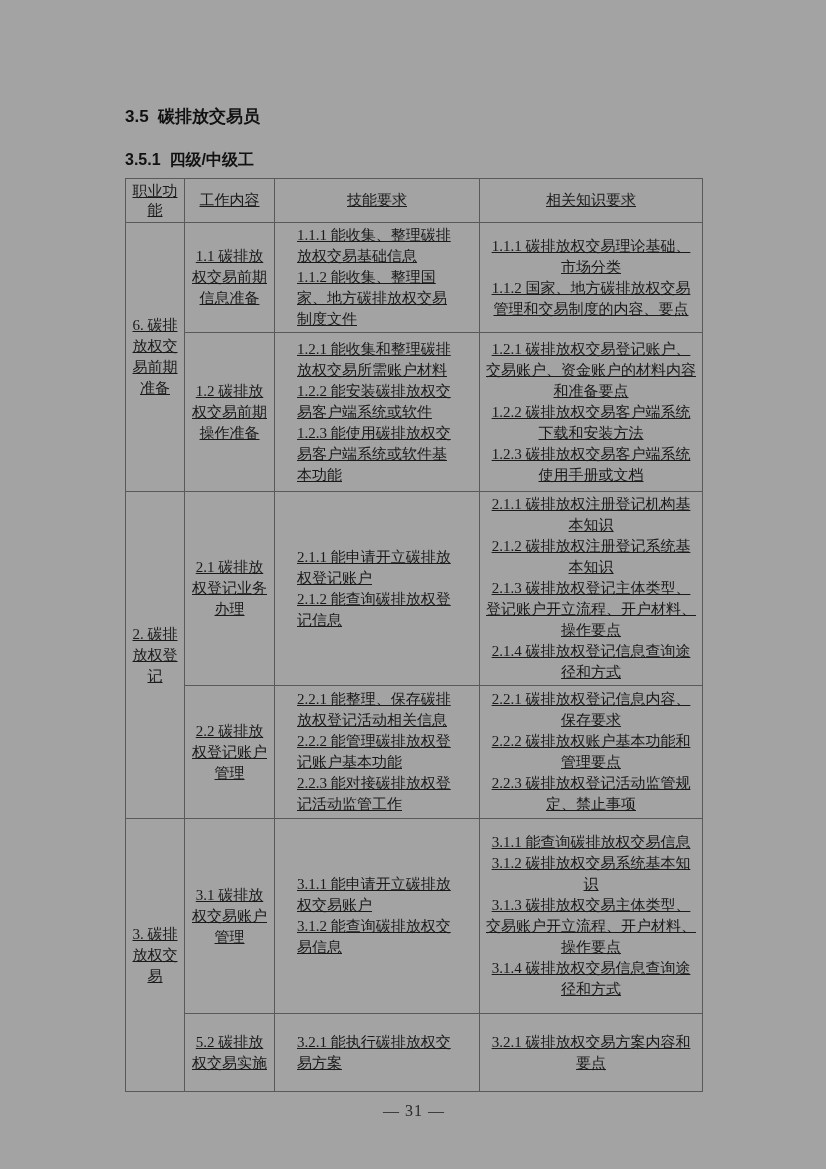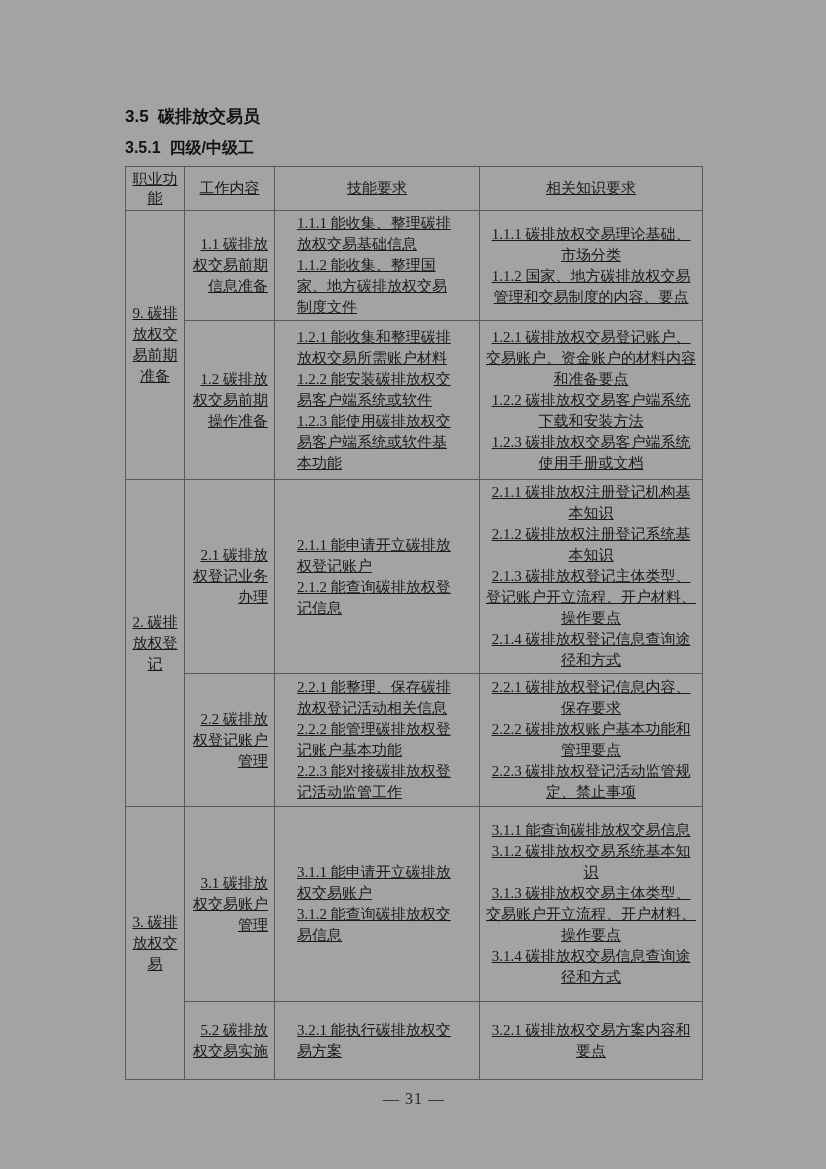--- a/index.html
+++ b/index.html
@@ -17,21 +17,21 @@
   .title-1 {
     margin: 0;
     font-family: "Liberation Sans", "DejaVu Sans", sans-serif;
     font-weight: 700;
     font-size: 17px;
     line-height: 22px;
     white-space: pre;
     color: #111;
   }
   .title-2 {
-    margin: 10px 0 0 0;
+    margin: 22px 0 0 0;
     font-family: "Liberation Sans", "DejaVu Sans", sans-serif;
     font-weight: 700;
     font-size: 16px;
     line-height: 20px;
     white-space: pre;
     color: #111;
   }
   table.std {
     margin-top: 8px;
     border-collapse: collapse;
@@ -50,21 +50,21 @@
   table.std th {
     text-align: center;
     line-height: 19px;
     padding: 2px 3px;
   }
   col.c1 { width: 59px; }
   col.c2 { width: 90px; }
   col.c3 { width: 205px; }
   col.c4 { width: 223px; }
   td.fn   { text-align: center; padding: 2px 4px; }
-  td.work { text-align: right;   padding: 2px 6px; }
+  td.work { text-align: center;   padding: 2px 6px; }
   td.skl  { text-align: left;   padding: 2px 22px; }
   td.knw  { text-align: center;   padding: 2px 6px; }
   td p { margin: 0; padding: 0; }
   tr.hr  { height: 44px; }
   tr.r11 { height: 90px; }
   tr.r12 { height: 159px; }
   tr.r21 { height: 191px; }
   tr.r22 { height: 133px; }
   tr.r31 { height: 195px; }
   tr.r32 { height: 78px; }
@@ -95,21 +95,21 @@
     <thead>
       <tr class="hr">
         <th>职业功能</th>
         <th>工作内容</th>
         <th>技能要求</th>
         <th>相关知识要求</th>
       </tr>
     </thead>
     <tbody>
       <tr class="r11">
-        <td class="fn" rowspan="2">9. 碳排放权交易前期准备</td>
+        <td class="fn" rowspan="2">6. 碳排放权交易前期准备</td>
         <td class="work">1.1 碳排放权交易前期信息准备</td>
         <td class="skl">
           <p>1.1.1 能收集、整理碳排放权交易基础信息</p>
           <p>1.1.2 能收集、整理国家、地方碳排放权交易制度文件</p>
         </td>
         <td class="knw">
           <p>1.1.1 碳排放权交易理论基础、市场分类</p>
           <p>1.1.2 国家、地方碳排放权交易管理和交易制度的内容、要点</p>
         </td>
       </tr>

